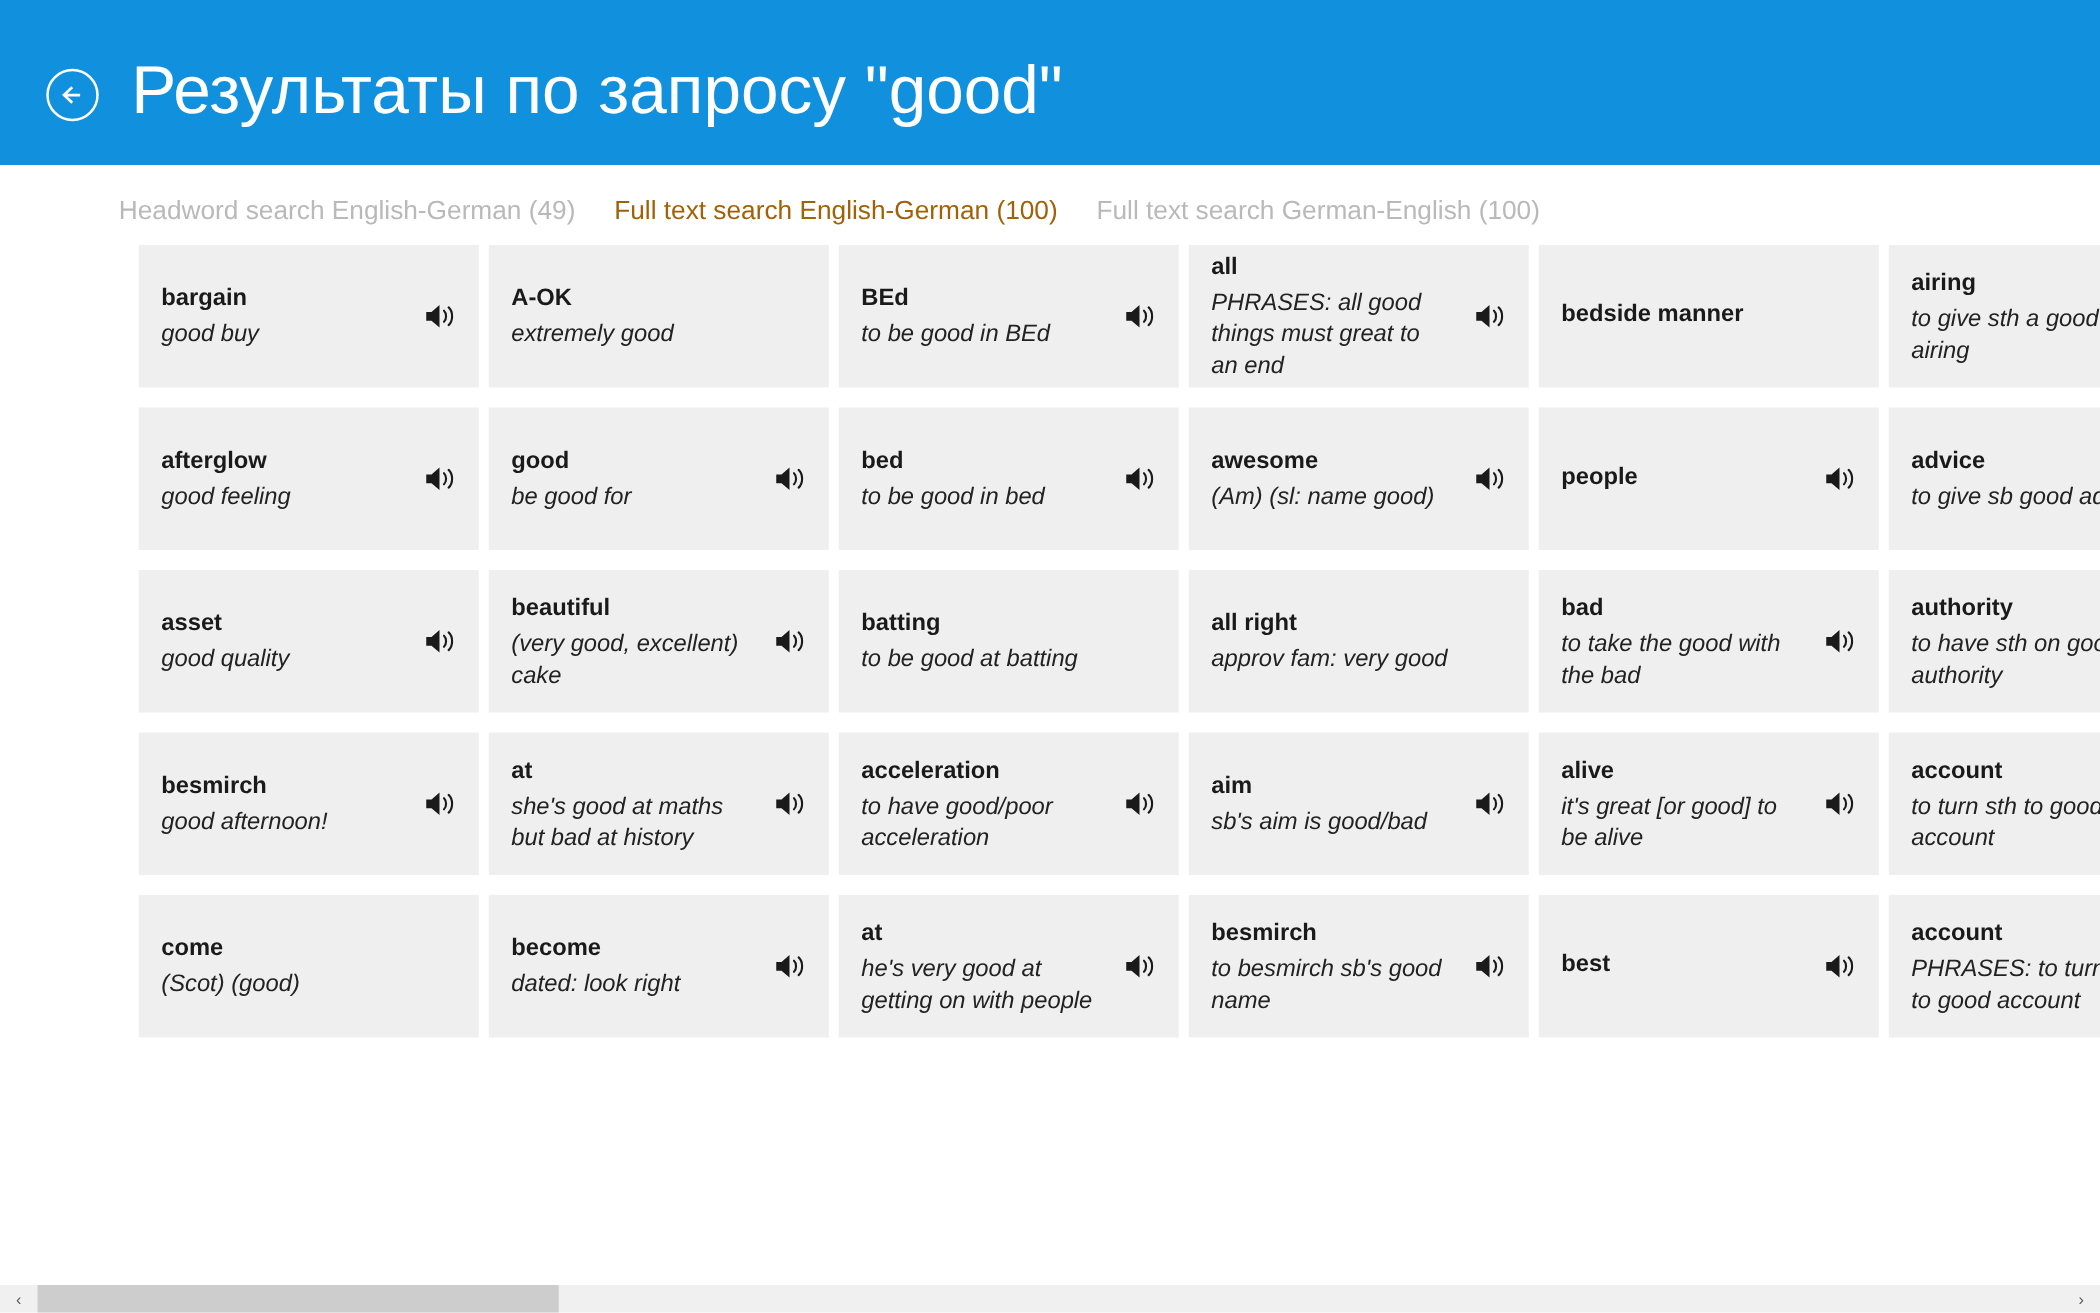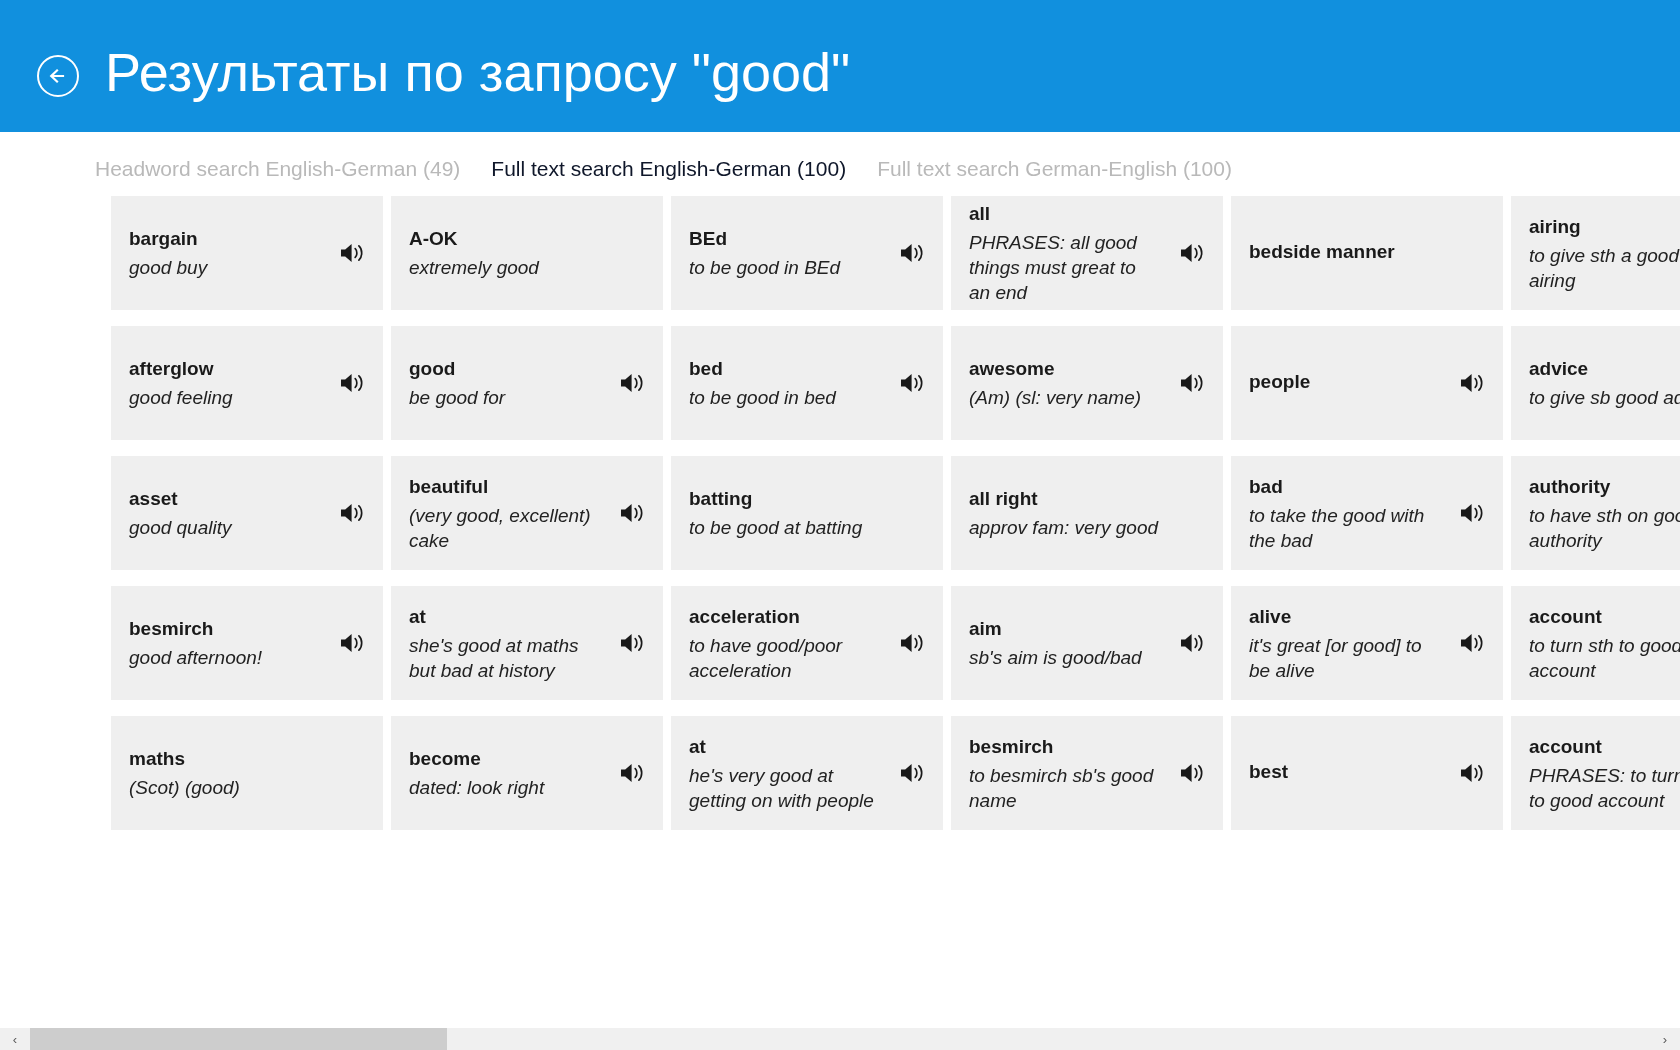--- a/index.html
+++ b/index.html
@@ -57,21 +57,21 @@
     gap: 31px;
   }
   .tab {
     font-size: 21px;
     font-weight: 400;
     line-height: 28px;
     white-space: nowrap;
     cursor: pointer;
     color: #b9b9b9;
   }
-  .tab.is-active { color: #0f172a; }
+  .tab.is-active { color: #a16207; }
 
   
   .results-viewport {
     position: absolute;
     left: 0;
     top: 196px;
     width: 1680px;
     height: 700px;
     overflow: hidden;
   }
@@ -219,21 +219,21 @@
         <div class="card-sense">good afternoon!</div>
         <div class="speaker-icon">
           <svg width="30" height="24" viewBox="0 0 30 24" aria-hidden="true">
             <path d="M2 8.5 H6.2 L12.6 3 V21 L6.2 15.5 H2 Z" fill="#1a1a1a"></path>
             <path d="M16.2 7.6 C18.4 9.6 18.4 14.4 16.2 16.4" fill="none" stroke="#1a1a1a" stroke-width="1.7" stroke-linecap="round"></path>
             <path d="M19.9 4.9 C23.6 8.2 23.6 15.8 19.9 19.1" fill="none" stroke="#1a1a1a" stroke-width="1.7" stroke-linecap="round"></path>
           </svg>
         </div>
       </div>
       <div class="result-card">
-        <div class="card-term">maths</div>
+        <div class="card-term">come</div>
         <div class="card-sense">(Scot) (good)</div>
       </div>
       <div class="result-card">
         <div class="card-term">A-OK</div>
         <div class="card-sense">extremely good</div>
       </div>
       <div class="result-card">
         <div class="card-term">good</div>
         <div class="card-sense">be good for</div>
         <div class="speaker-icon">
@@ -331,21 +331,21 @@
         <div class="speaker-icon">
           <svg width="30" height="24" viewBox="0 0 30 24" aria-hidden="true">
             <path d="M2 8.5 H6.2 L12.6 3 V21 L6.2 15.5 H2 Z" fill="#1a1a1a"></path>
             <path d="M16.2 7.6 C18.4 9.6 18.4 14.4 16.2 16.4" fill="none" stroke="#1a1a1a" stroke-width="1.7" stroke-linecap="round"></path>
             <path d="M19.9 4.9 C23.6 8.2 23.6 15.8 19.9 19.1" fill="none" stroke="#1a1a1a" stroke-width="1.7" stroke-linecap="round"></path>
           </svg>
         </div>
       </div>
       <div class="result-card">
         <div class="card-term">awesome</div>
-        <div class="card-sense">(Am) (sl: very name)</div>
+        <div class="card-sense">(Am) (sl: name good)</div>
         <div class="speaker-icon">
           <svg width="30" height="24" viewBox="0 0 30 24" aria-hidden="true">
             <path d="M2 8.5 H6.2 L12.6 3 V21 L6.2 15.5 H2 Z" fill="#1a1a1a"></path>
             <path d="M16.2 7.6 C18.4 9.6 18.4 14.4 16.2 16.4" fill="none" stroke="#1a1a1a" stroke-width="1.7" stroke-linecap="round"></path>
             <path d="M19.9 4.9 C23.6 8.2 23.6 15.8 19.9 19.1" fill="none" stroke="#1a1a1a" stroke-width="1.7" stroke-linecap="round"></path>
           </svg>
         </div>
       </div>
       <div class="result-card">
         <div class="card-term">all right</div>

